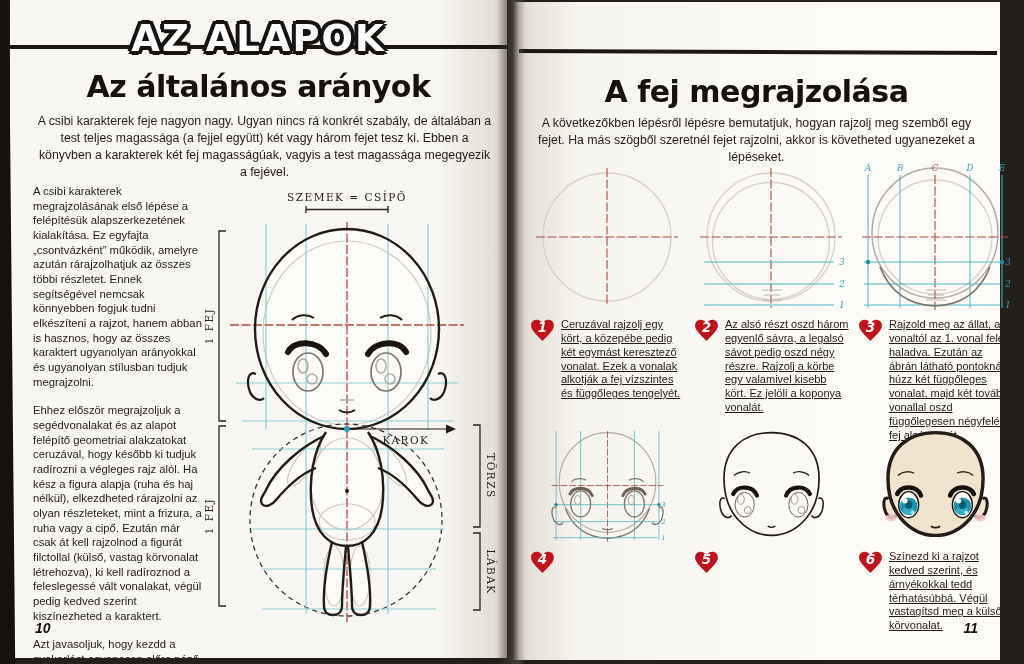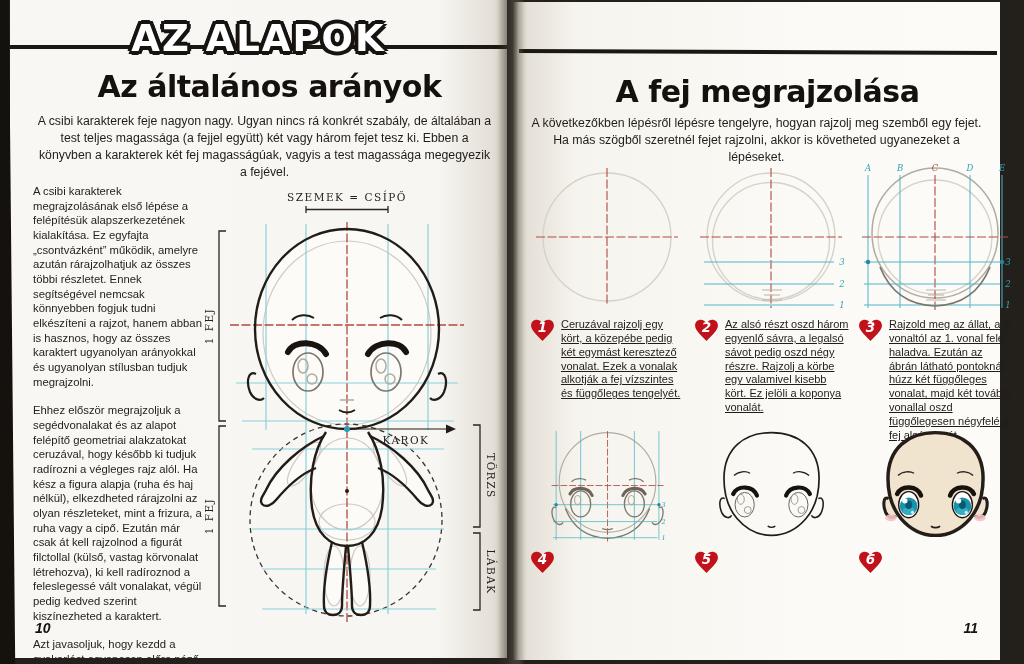--- a/index.html
+++ b/index.html
@@ -21,21 +21,21 @@
   .rule { position:absolute; background:#1b1712; height:4px; }
   .rule-left  { top:45px; left:0; width:100%; }
   .rule-right { top:48px; left:6px; right:3px; transform:rotate(.25deg); }
 
   .banner { position:absolute; top:17px; left:0; width:100%; margin:0; text-align:center; z-index:2;
     font-family:"DejaVu Sans",sans-serif; font-weight:800; font-size:37px; letter-spacing:2px;
     color:#ffffff;
     text-shadow:-3px -3px 0 #171310,3px -3px 0 #171310,-3px 3px 0 #171310,3px 3px 0 #171310,
                 0 -4px 0 #171310,0 4px 0 #171310,-4px 0 0 #171310,4px 0 0 #171310,
                 -3px 0 0 #171310,3px 0 0 #171310,0 3px 0 #171310,0 -3px 0 #171310; }
-  .h-title { position:absolute; left:11px; width:100%; margin:0; text-align:center;
+  .h-title { position:absolute; left:0; width:100%; margin:0; text-align:center;
     font-family:"DejaVu Sans",sans-serif; font-weight:800; color:#15110d; letter-spacing:-.5px; }
   .title-left  { top:69px;  font-size:30px; }
   .title-right { top:72px;  font-size:30px; }
 
   .intro { position:absolute; text-align:center; color:#221d19; font-size:12.3px; line-height:1.38; margin:0; }
   .intro-left  { top:113px; left:26px; right:14px; }
   .intro-right { top:113px; left:16px; right:16px; }
 
   .sidebar { position:absolute; left:23px; top:184px; width:172px; color:#27221d;
              font-size:11.3px; line-height:1.3; }
@@ -178,21 +178,21 @@
     </svg>
 
     <div class="pagenum pn-left">10</div>
   </div>
 
   <div class="gutter"></div>
 
   <div class="page page-right">
     <div class="rule rule-right"></div>
     <h2 class="h-title title-right">A fej megrajzolása</h2>
-    <p class="intro intro-right">A következőkben lépésről lépésre tengelyre, hogyan rajzolj meg szemből egy fejet. Ha más szögből szeretnél fejet rajzolni, akkor is követheted ugyanezeket a lépéseket.</p>
+    <p class="intro intro-right">A következőkben lépésről lépésre bemutatjuk, hogyan rajzolj meg szemből egy fejet. Ha más szögből szeretnél fejet rajzolni, akkor is követheted ugyanezeket a lépéseket.</p>
 
     <div class="steps-grid">
 
       <div class="step-img">
         <svg width="155" height="150" viewBox="0 0 155 150">
           <circle class="pl" cx="75" cy="75" r="64"></circle>
           <line class="rd" x1="75" y1="6" x2="75" y2="144"></line>
           <line class="rd" x1="4" y1="75" x2="146" y2="75"></line>
         </svg>
       </div>
@@ -365,18 +365,19 @@
         <svg class="heart-badge" width="27" height="25" viewBox="0 0 26 24">
           <path d="M13 22 C6.5 15.5 2 11.5 2 7.2 C2 3.6 4.6 1.6 7.4 1.6 C9.8 1.6 11.8 3 13 5.4 C14.2 3 16.2 1.6 18.6 1.6 C21.4 1.6 24 3.6 24 7.2 C24 11.5 19.5 15.5 13 22 Z" fill="#c1121c"></path>
           <text class="heart-num" x="13" y="13">5</text>
         </svg>
       </div>
       <div class="step">
         <svg class="heart-badge" width="27" height="25" viewBox="0 0 26 24">
           <path d="M13 22 C6.5 15.5 2 11.5 2 7.2 C2 3.6 4.6 1.6 7.4 1.6 C9.8 1.6 11.8 3 13 5.4 C14.2 3 16.2 1.6 18.6 1.6 C21.4 1.6 24 3.6 24 7.2 C24 11.5 19.5 15.5 13 22 Z" fill="#c1121c"></path>
           <text class="heart-num" x="13" y="13">6</text>
         </svg>
+        <p>Színezd ki a rajzot kedved szerint, és árnyékokkal tedd térhatásúbbá. Végül vastagítsd meg a külső körvonalat.</p>
       </div>
     </div>
 
     <div class="pagenum pn-right">11</div>
   </div>
 </div>
 
 </body></html>

